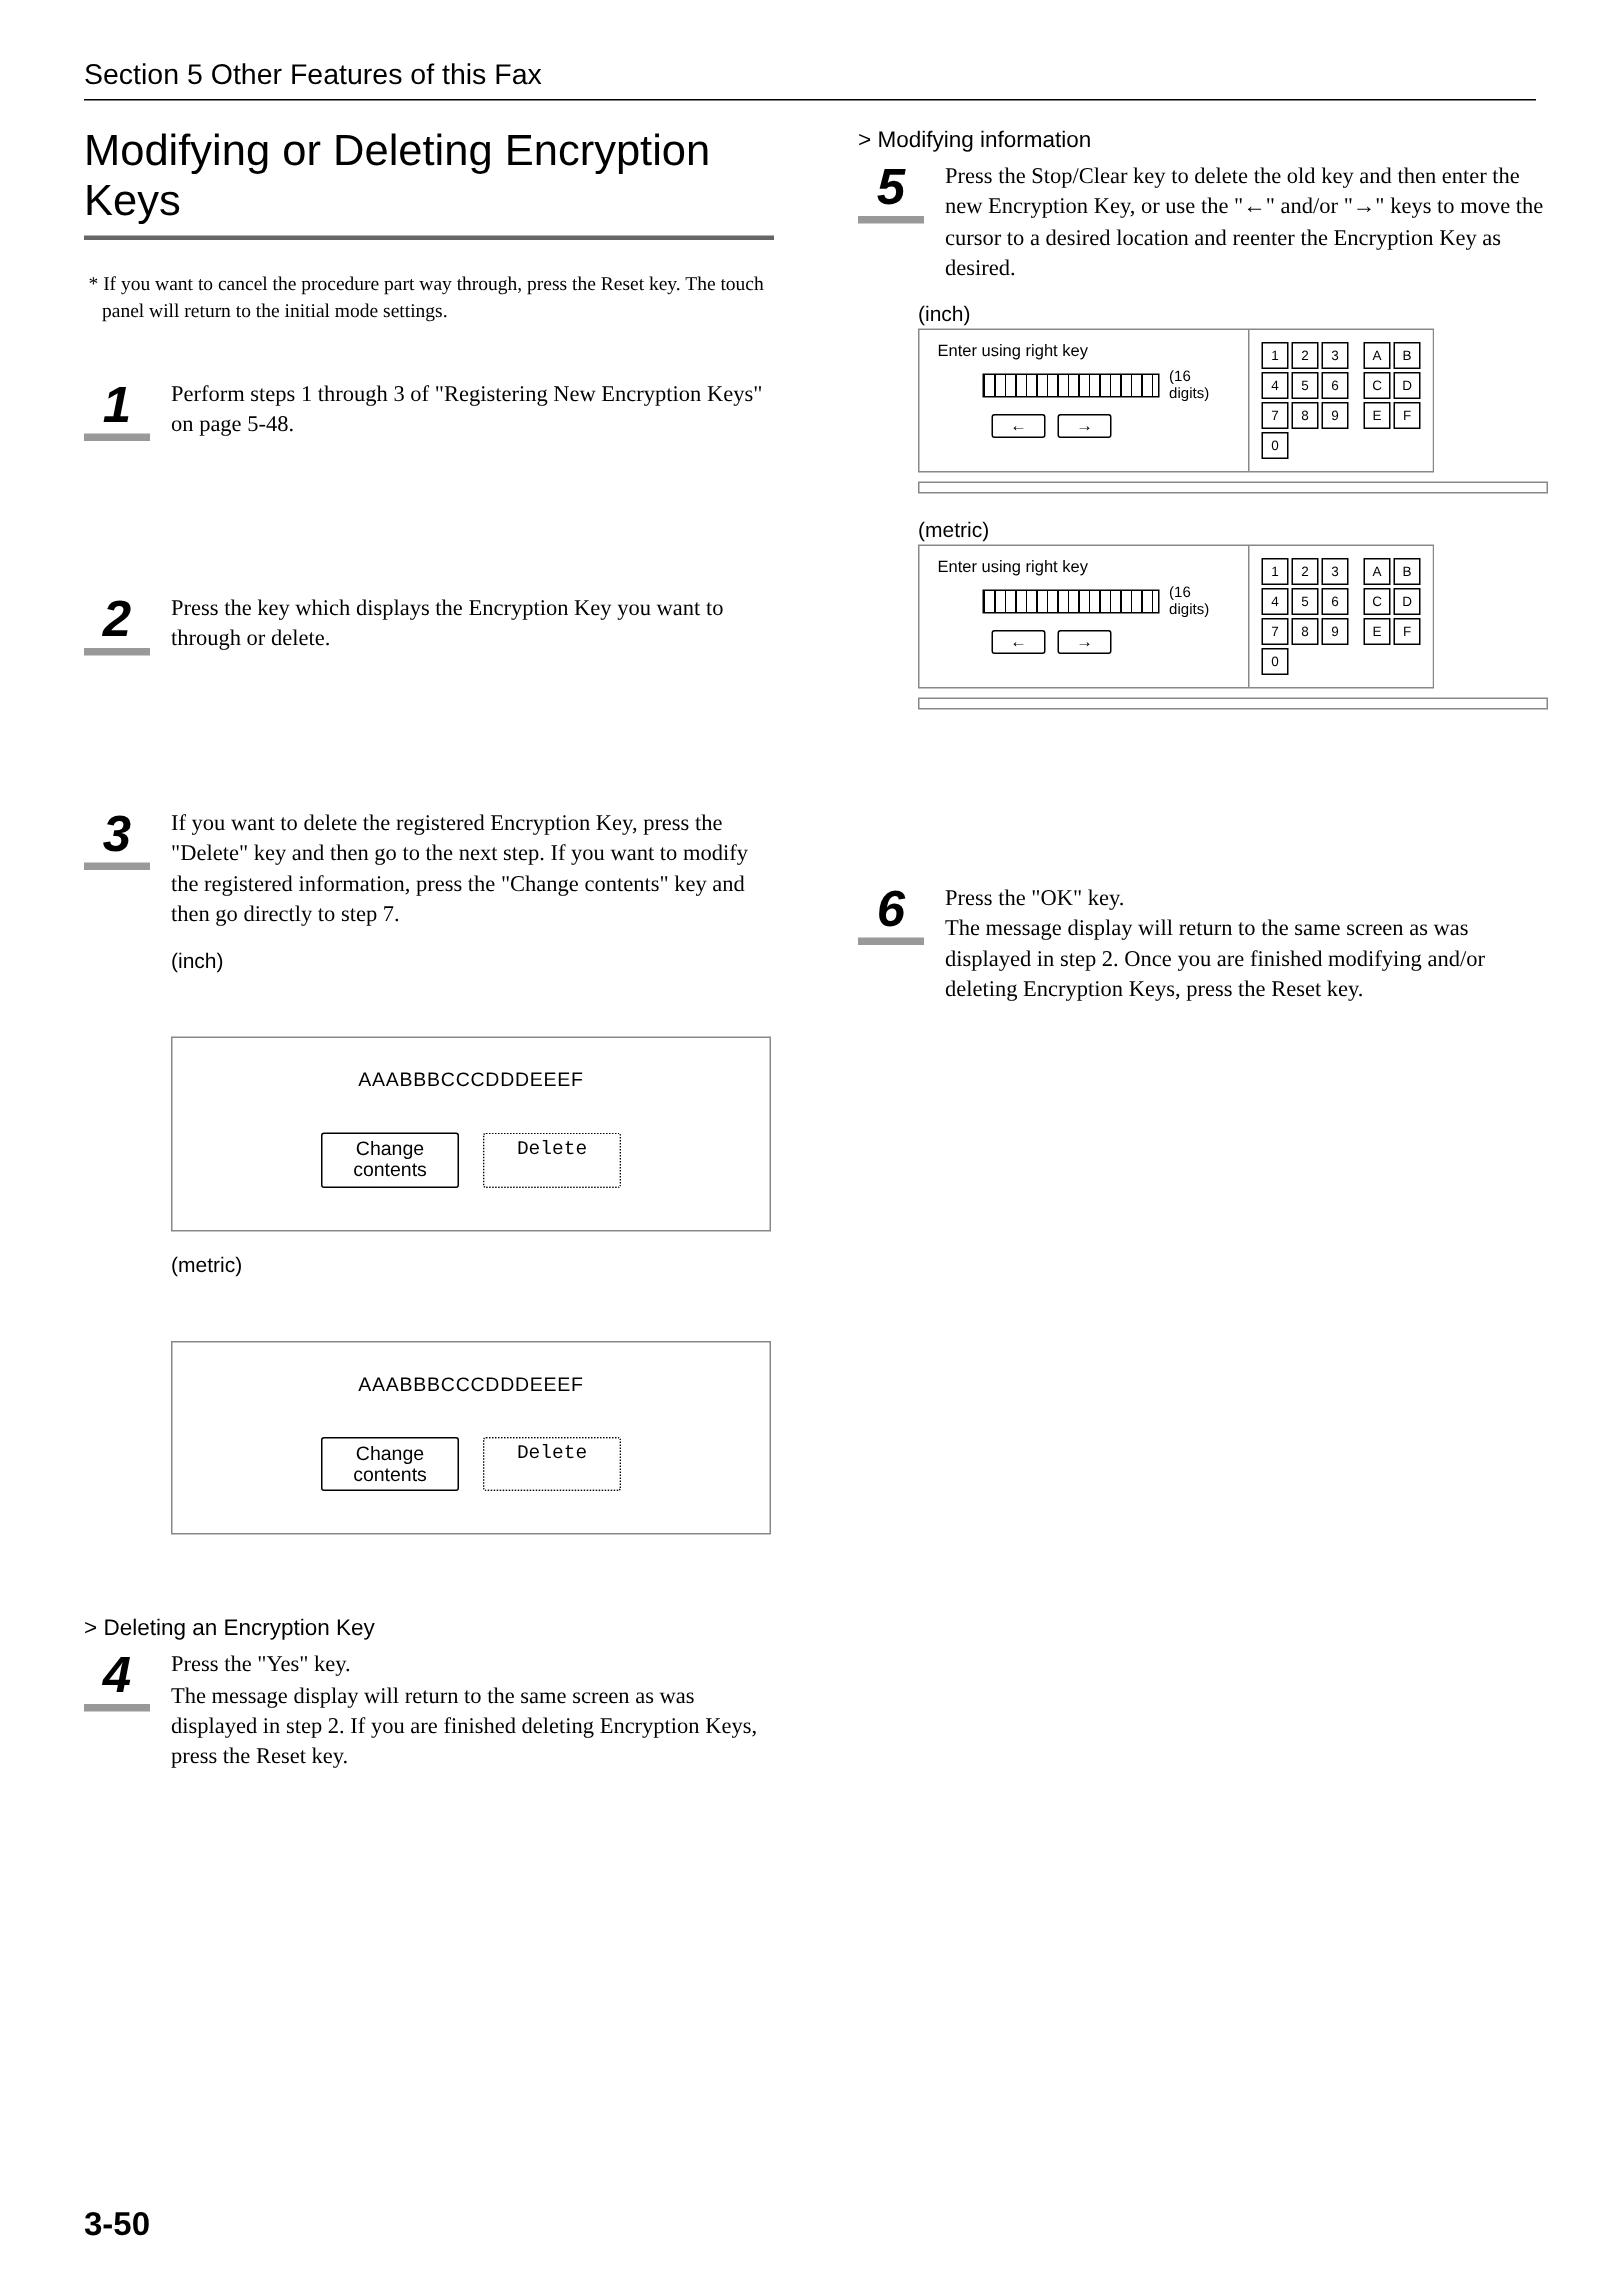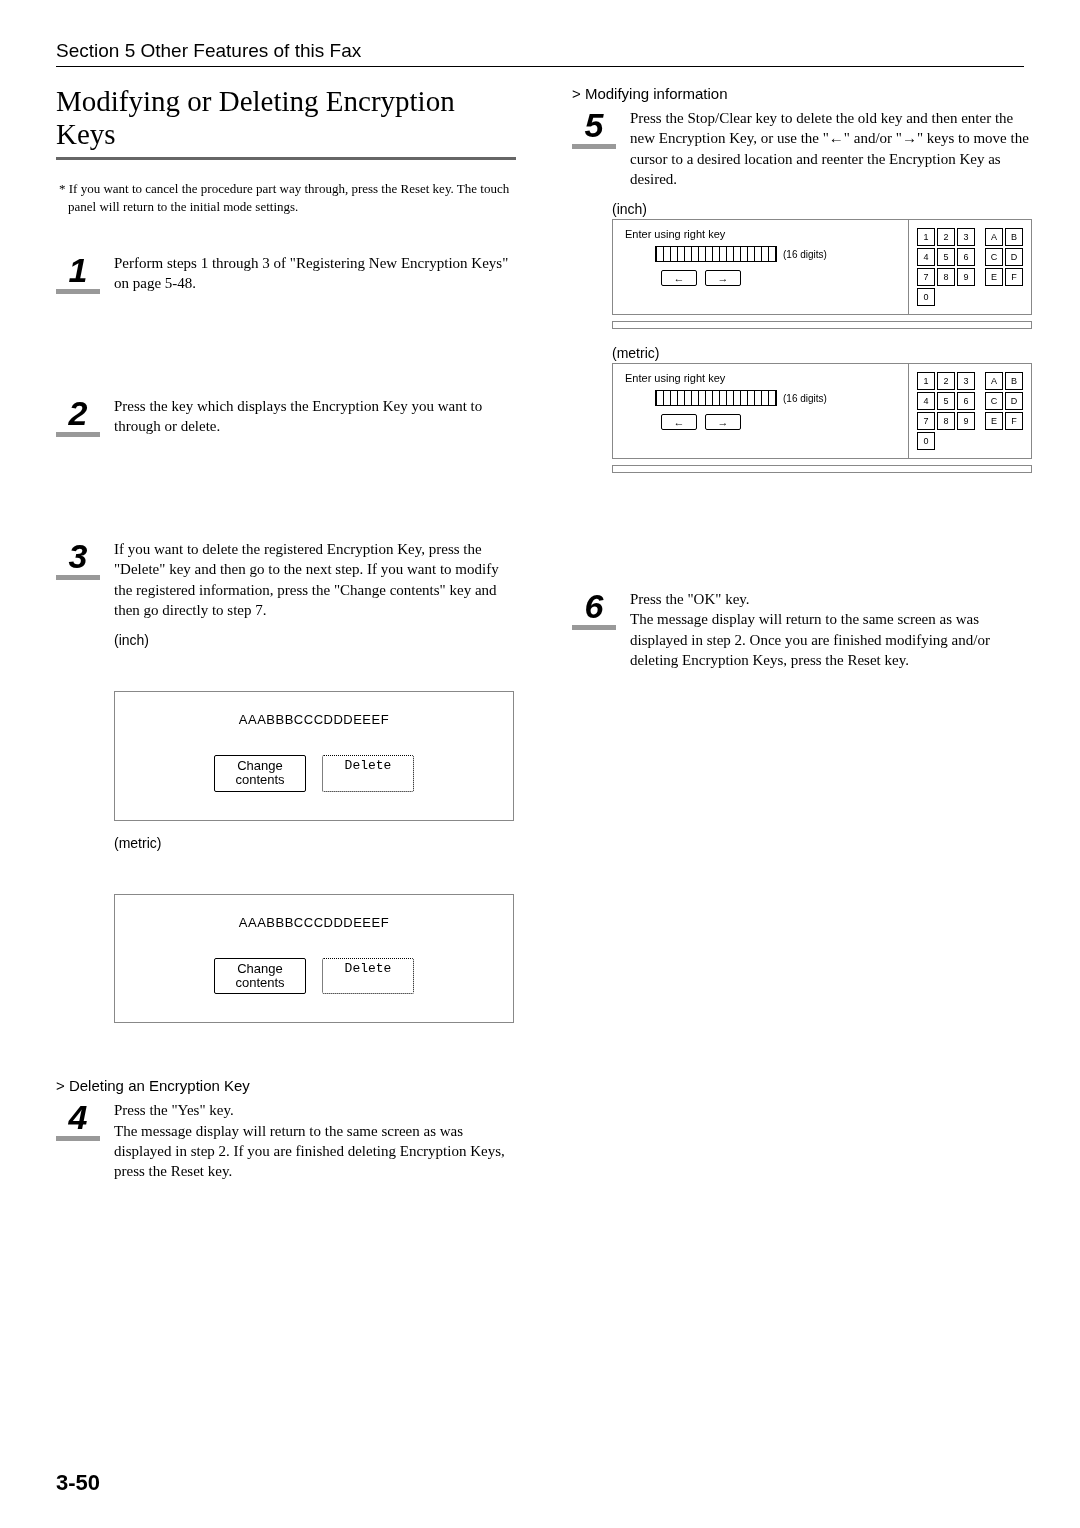--- a/index.html
+++ b/index.html
@@ -25,21 +25,21 @@
     font-size: 19px;
     font-weight: 400;
     margin-bottom: 4px;
   }
   .section-rule {
     border: none;
     border-top: 1.5px solid #000;
     margin: 0 0 18px 0;
   }
   .title {
-    font-family: Liberation Serif, serif;
+    font-family: Liberation Sans, sans-serif;
     font-size: 29px;
     font-weight: 400;
     margin-bottom: 6px;
   }
   .title-rule {
     height: 3px;
     background: #666;
     margin-bottom: 20px;
     width: 460px;
   }
@@ -129,21 +129,21 @@
     text-align: center;
     border-radius: 2px;
   }
   .panel-btn.dashed {
     border: 1px dotted #000;
     font-family: Liberation Mono, monospace;
   }
   .keypad-panel {
     display: flex;
     border: 1px solid #888;
-    width: 420px;
+    width: 344px;
     box-sizing: border-box;
     font-family: Arial, Helvetica, sans-serif;
     font-size: 11px;
     margin-bottom: 6px;
   }
   .keypad-left {
     flex: 1;
     padding: 8px 10px 14px 12px;
   }
   .keypad-prompt {

